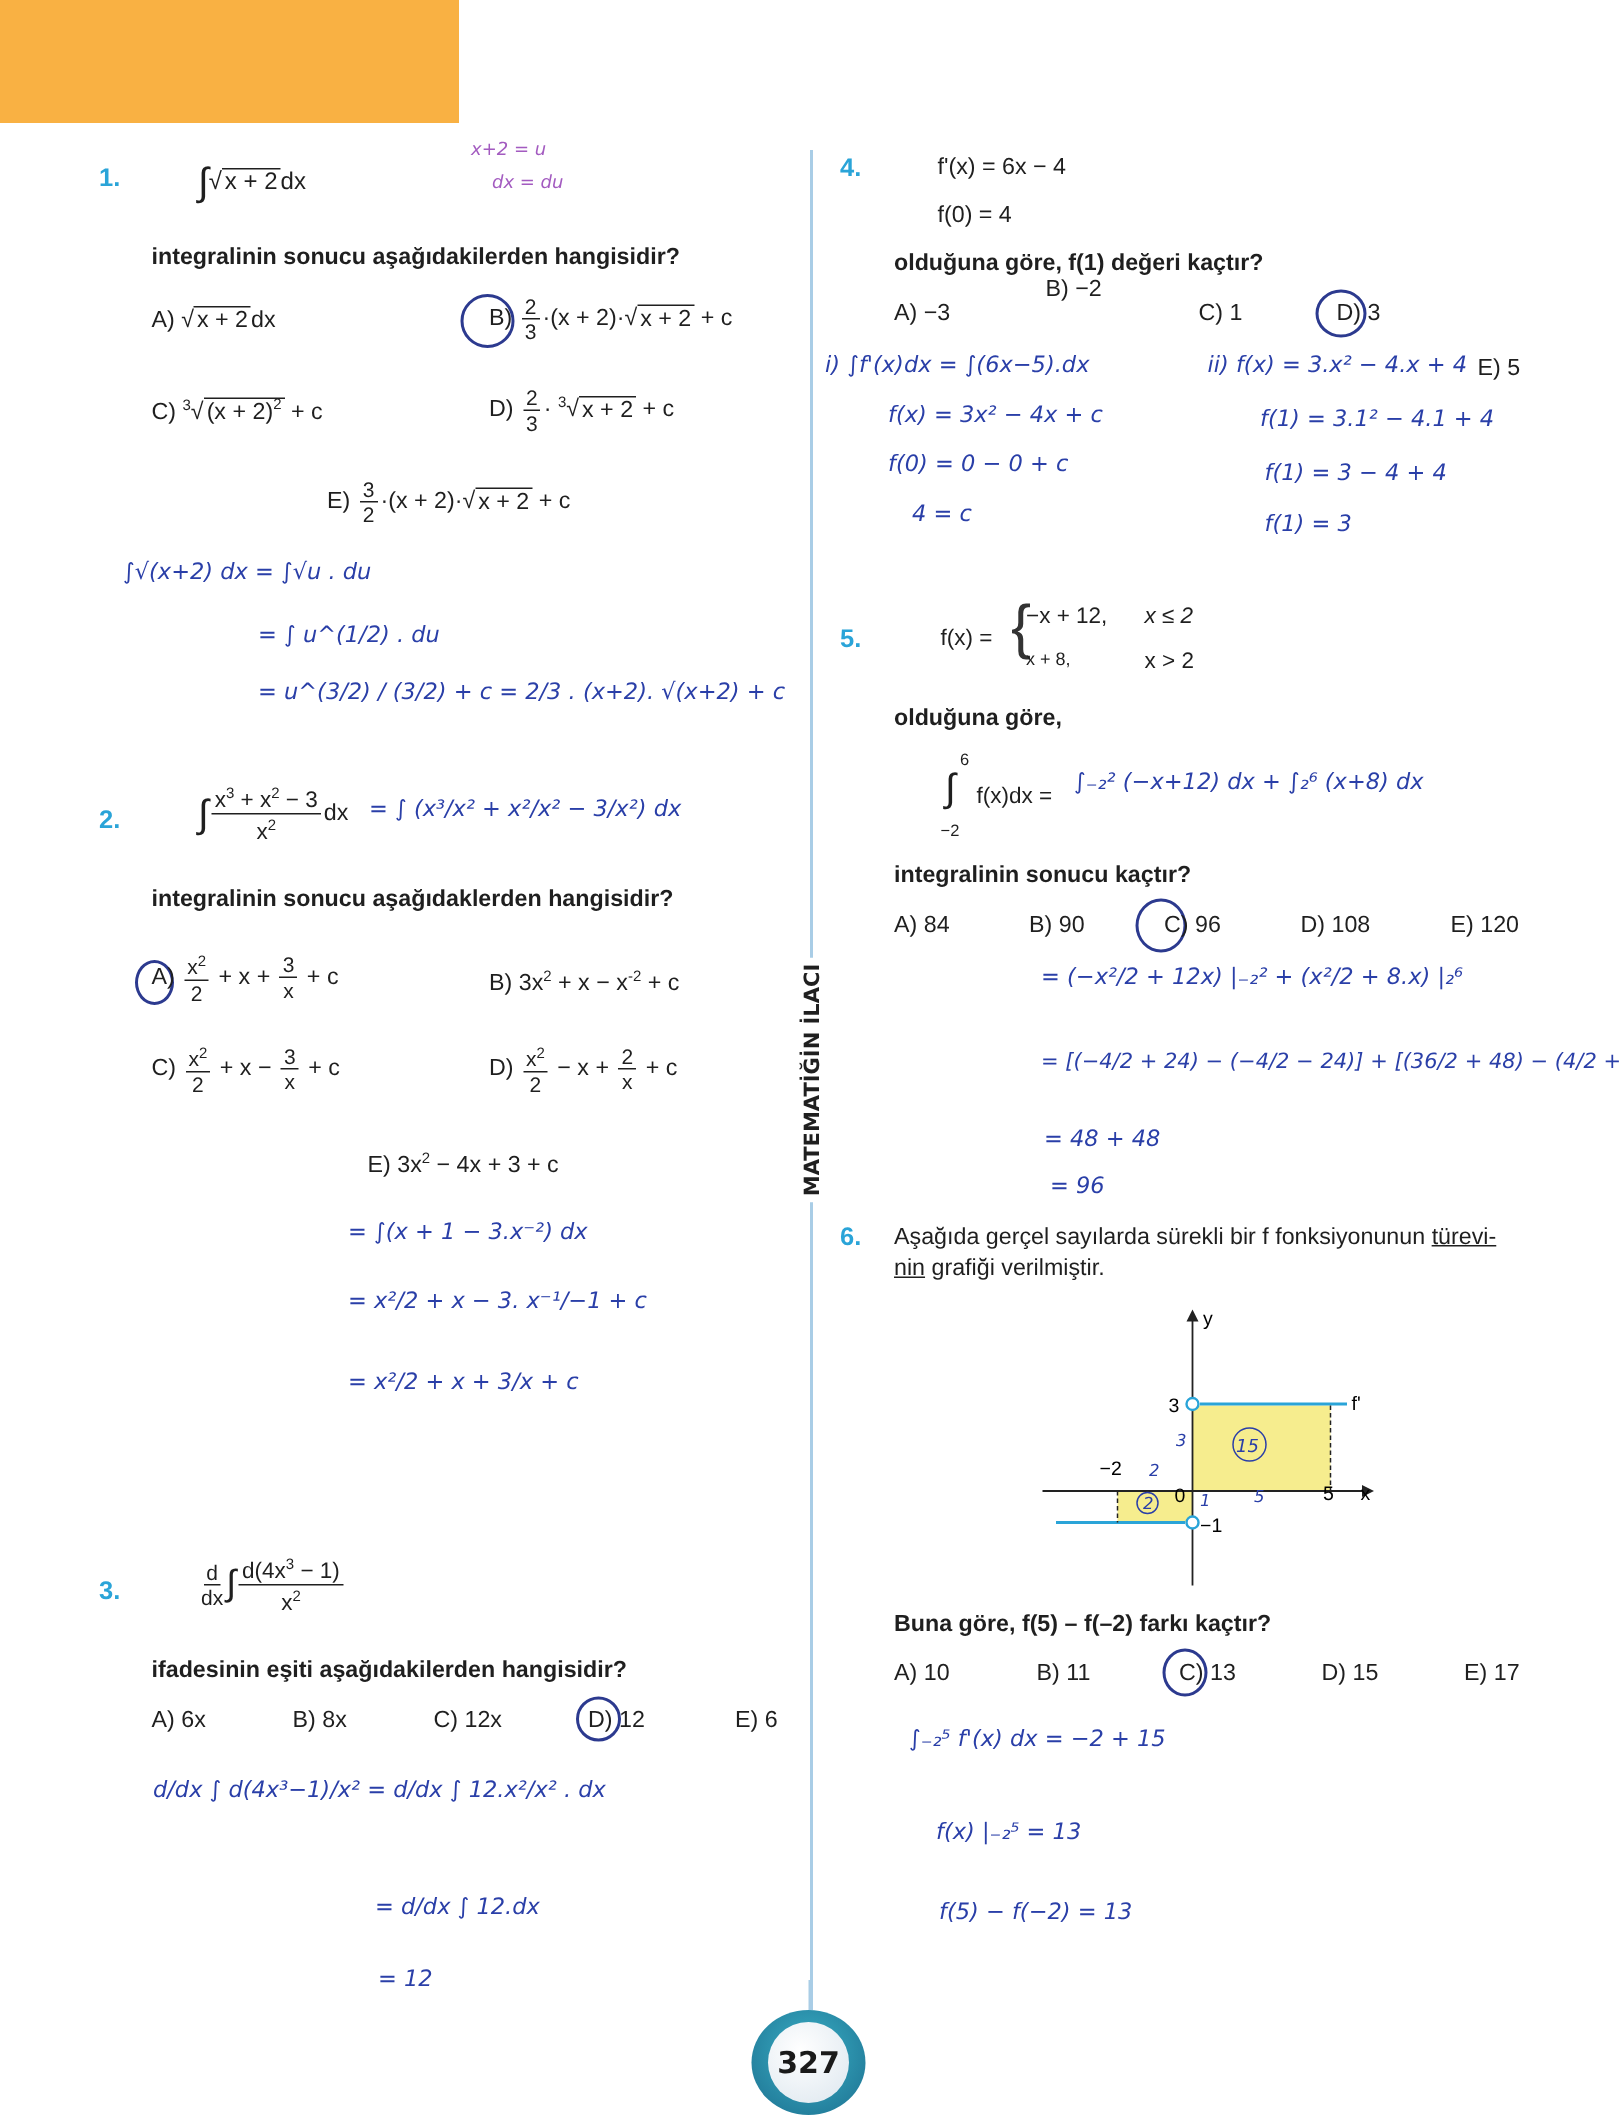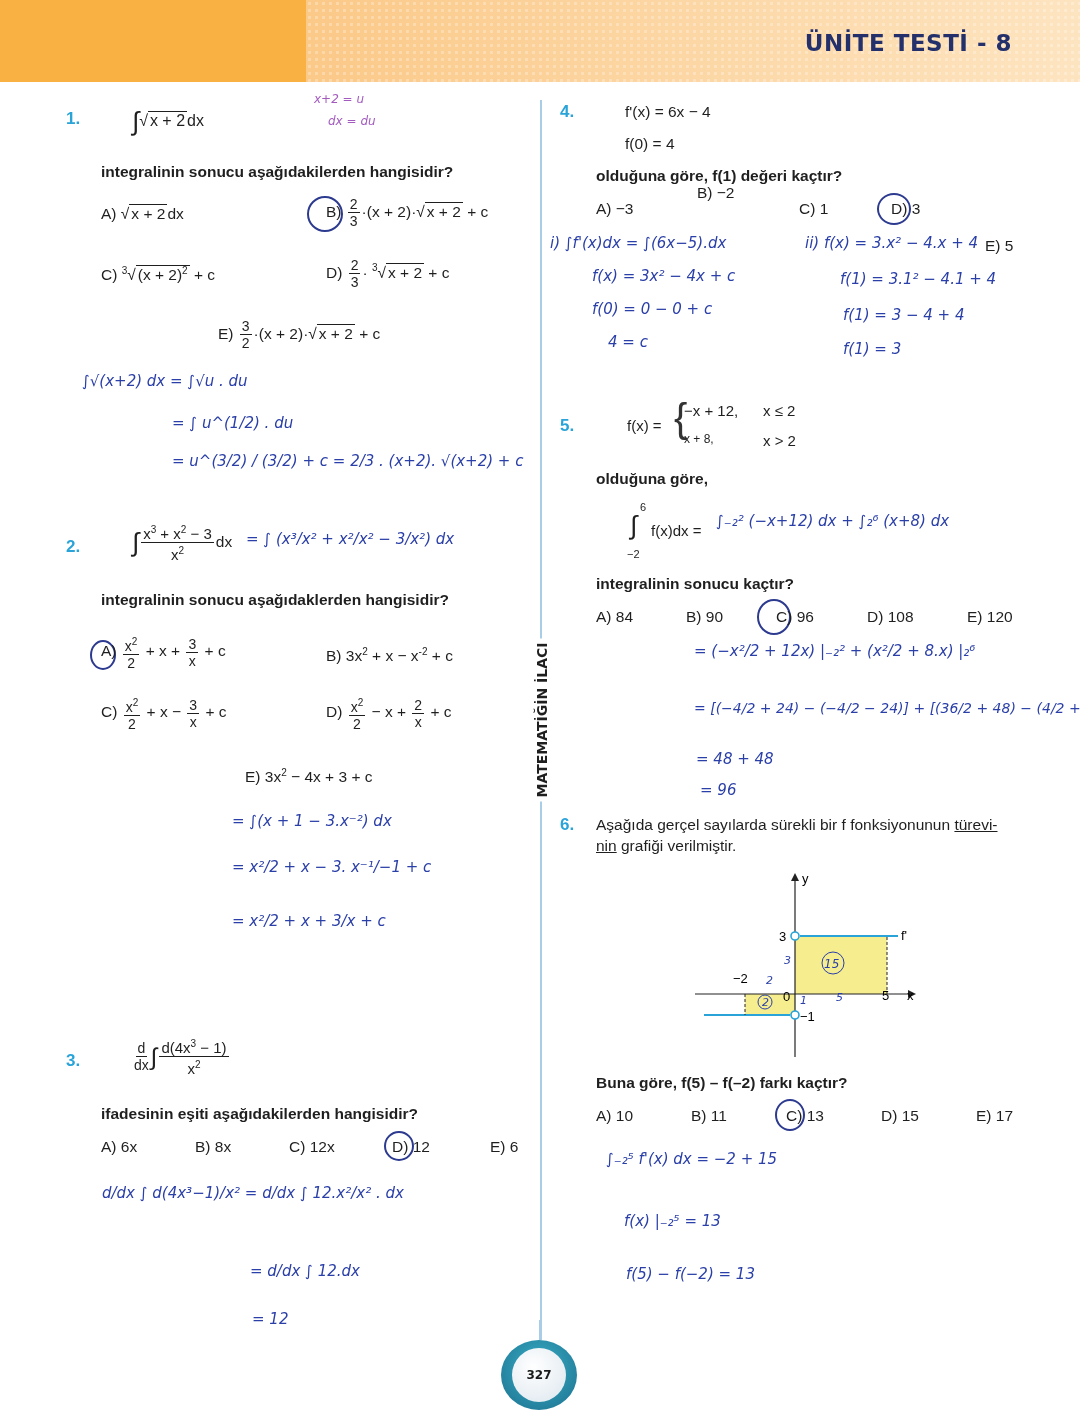--- a/index.html
+++ b/index.html
@@ -6,43 +6,40 @@
   body { width: 1080px; height: 1414px; background: #ffffff; font-family: "Liberation Sans", sans-serif; color: #1f1f1f; position: relative; overflow: hidden; }
   .header { position: absolute; left: 0; top: 0; width: 1080px; height: 82px; display: flex; }
   .header-left { width: 306px; height: 82px; background: #f9b143; }
   .header-right { flex: 1; height: 82px; background: linear-gradient(90deg, #fbc988 0%, #fcd7a5 50%, #fde4c0 100%); position: relative; }
   .header-right::before { content: ""; position: absolute; inset: 0; background-image: radial-gradient(circle, rgba(255,255,255,0.45) 1.4px, transparent 1.6px); background-size: 7px 7px; opacity: 0.6; }
   .header-title { position: absolute; right: 68px; top: 30px; font-family: "DejaVu Sans", sans-serif; font-weight: bold; font-size: 23px; color: #23306b; letter-spacing: 0.5px; }
   .divider { position: absolute; left: 540px; top: 100px; width: 2px; height: 1240px; background: #a9cde6; }
   .side-brand { position: absolute; left: 528px; top: 640px; width: 28px; height: 160px; }
   .side-brand span { position: absolute; left: 50%; top: 50%; transform: translate(-50%,-50%) rotate(-90deg); white-space: nowrap; font-family: "DejaVu Sans", sans-serif; font-weight: bold; font-size: 14px; color: #1f1f1f; background: #fff; padding: 0 4px; }
   .page-num { position: absolute; left: 501px; top: 1340px; width: 76px; height: 70px; border-radius: 50%; background: radial-gradient(circle at 50% 40%, #3ab0c6, #1c6f8f); display: flex; align-items: center; justify-content: center; }
-  .page-num-inner { width: 54px; height: 54px; border-radius: 50%; background: radial-gradient(circle at 40% 35%, #ffffff, #dce6ee); display: flex; align-items: center; justify-content: center; font-family: "DejaVu Sans", sans-serif; font-weight: bold; font-size: 12px; color: #1a1a1a; text-align: center; }
+  .page-num-inner { width: 54px; height: 54px; border-radius: 50%; background: radial-gradient(circle at 40% 35%, #ffffff, #dce6ee); display: flex; align-items: center; justify-content: center; font-family: "DejaVu Sans", sans-serif; font-weight: bold; font-size: 20px; color: #1a1a1a; text-align: center; }
   .qnum { position: absolute; font-weight: bold; font-size: 17px; color: #2aa4d8; }
   .text { position: absolute; font-size: 15.5px; white-space: nowrap; }
   .bold { font-weight: bold; }
   .hw { position: absolute; font-family: "DejaVu Sans", sans-serif; font-style: italic; font-size: 15px; color: #2a3fa8; white-space: nowrap; }
   .hw-purple { color: #a35bc0; font-size: 12px; }
   .opt { position: absolute; font-size: 15.5px; white-space: nowrap; }
   .circle { position: absolute; border: 2px solid #2c3a8f; border-radius: 50%; }
   .frac { display: inline-flex; flex-direction: column; align-items: center; vertical-align: middle; font-size: 14px; line-height: 16px; margin: 0 2px; }
   .frac .num { border-bottom: 1px solid #1f1f1f; padding: 0 2px; }
   .sqrt { border-top: 1px solid #1f1f1f; padding: 0 2px; }
   sup { font-size: 10px; }
   u { text-decoration: underline; }
   .chart { position: absolute; left: 690px; top: 865px; width: 240px; height: 200px; }
 </style>
 </head>
 <body>
 
 <div class="header">
   <div class="header-left"></div>
-  <div class="header-right">
-    <div class="header-title">ÜNİTE TESTİ - 8</div>
-  </div>
 </div>
 
 <div class="divider"></div>
 <div class="side-brand">
     <span>MATEMATİĞİN İLACI</span>
   </div>
 
 <div>
   <div class="qnum" style="left:66px;top:109px;">1.</div>
   <div class="text" style="left:132px;top:106px;font-size:16px;">
@@ -158,21 +155,21 @@
   <div class="hw" style="left:840px;top:270px;">f(1) = 3.1² − 4.1 + 4</div>
   <div class="hw" style="left:843px;top:306px;">f(1) = 3 − 4 + 4</div>
   <div class="hw" style="left:843px;top:340px;">f(1) = 3</div>
 </div>
 
 <div>
   <div class="qnum" style="left:560px;top:416px;">5.</div>
   <div class="text" style="left:627px;top:417px;font-size:15px;">f(x) =</div>
   <div class="text" style="left:674px;top:398px;font-size:40px;line-height:40px;color:#333;font-weight:200;">{</div>
   <div class="text" style="left:684px;top:402px;font-size:15px;">−x + 12,</div>
-  <div class="text" style="left:763px;top:402px;font-size:15px;">x ≤ 2</div>
+  <div class="text" style="left:763px;top:402px;font-size:15px;font-style:italic;">x ≤ 2</div>
   <div class="text" style="left:684px;top:432px;font-size:12px;">x + 8,</div>
   <div class="text" style="left:763px;top:432px;font-size:15px;">x &gt; 2</div>
 
   <div class="text bold" style="left:596px;top:470px;">olduğuna göre,</div>
   <div class="text" style="left:640px;top:501px;font-size:11px;">6</div>
   <div class="text" style="left:630px;top:510px;font-size:26px;">∫</div>
   <div class="text" style="left:627px;top:548px;font-size:11px;">−2</div>
   <div class="text" style="left:651px;top:522px;font-size:15px;">f(x)dx =</div>
   <div class="hw" style="left:716px;top:512px;">∫₋₂² (−x+12) dx + ∫₂⁶ (x+8) dx</div>
 

